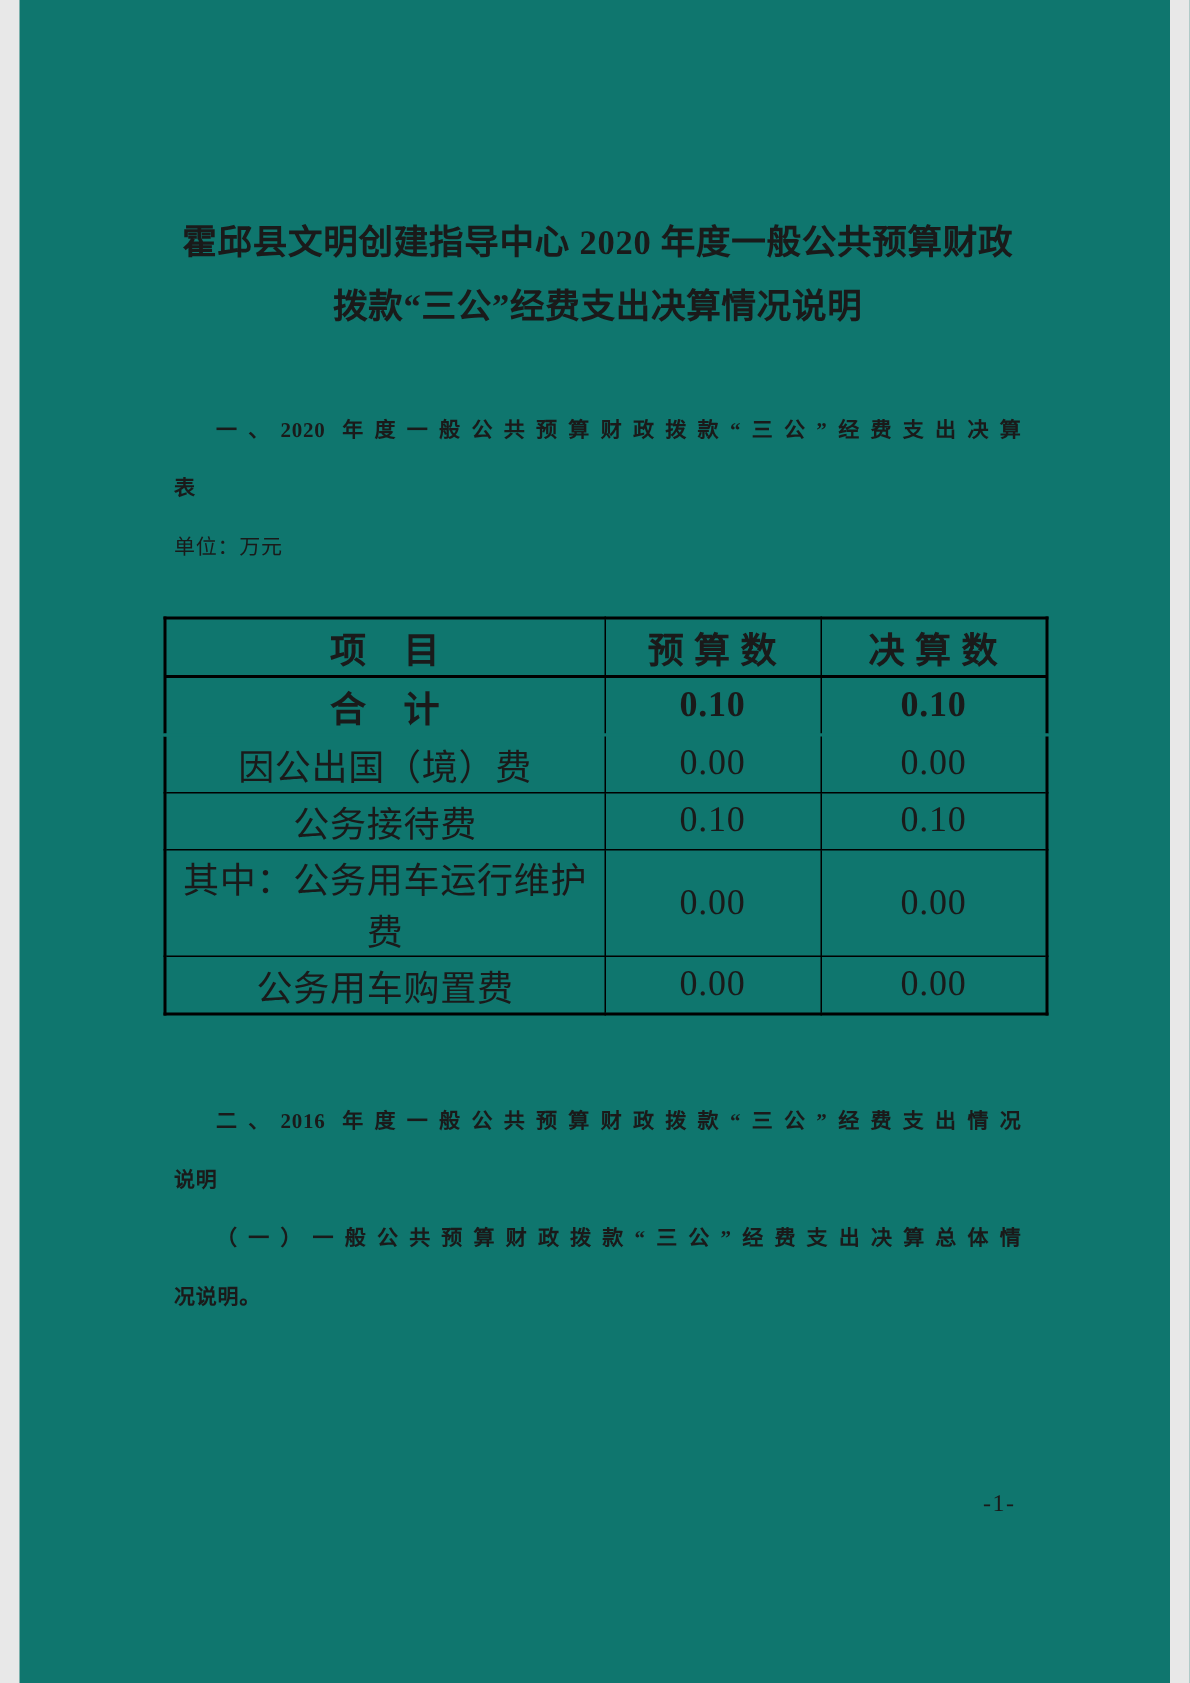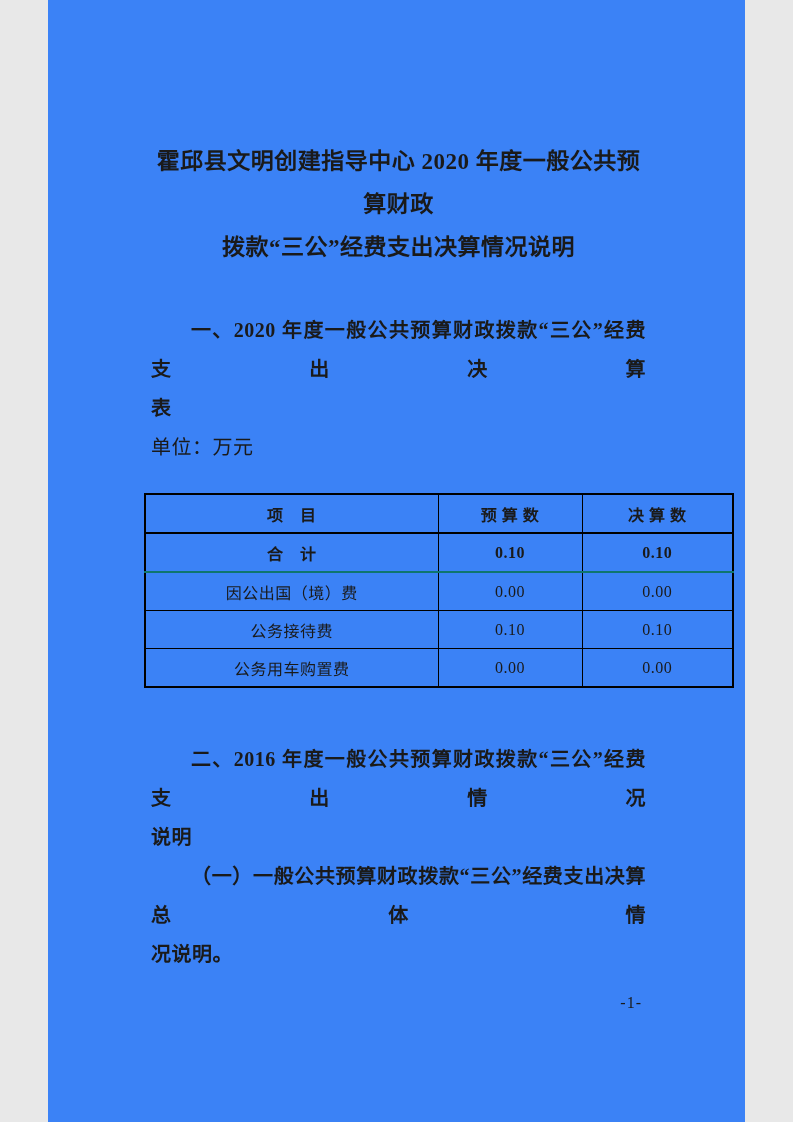--- a/index.html
+++ b/index.html
@@ -1,36 +1,36 @@
 <!DOCTYPE html>
 <html lang="zh-CN"><head>
 <meta charset="utf-8">
 <style>
   html,body { margin:0; padding:0; background:#e8e8e8; }
   .page {
     position:relative;
-    width:697px; height:1122px;
+    width:767px; height:1122px;
     margin:0 auto;
-    background:#3b82f6;
+    background:#0f766e;
     color:#1a1a1a;
     font-family:"Liberation Serif","DejaVu Serif",serif;
     overflow:hidden;
   }
   .content { position:absolute; left:103px; right:99px; top:0; }
 
   .doc-title {
     margin-top:140px;
     text-align:center;
     font-weight:700;
     font-size:23px;
     line-height:43px;
     letter-spacing:0.5px;
   }
 
-  .line  { font-size:20px; line-height:39px; letter-spacing:0.5px; }
+  .line  { font-size:14px; line-height:39px; letter-spacing:0.5px; }
   .bold  { font-weight:700; }
   .indent { text-indent:2em; }
   .jl { text-align:justify; text-align-last:justify; }
   .unit-line { text-align:left; }
 
   .sec1-block { margin-top:42px; }
 
   table.budget {
     margin-top:26px;
     margin-left:-7px;
@@ -39,21 +39,21 @@
     border:2px solid #000;
     table-layout:fixed;
   }
   table.budget col.c1 { width:293px; }
   table.budget col.c2 { width:144px; }
   table.budget col.c3 { width:151px; }
   table.budget th, table.budget td {
     border:1.5px solid #000;
     height:37px;
     padding:0;
-    font-size:16px;
+    font-size:24px;
     vertical-align:middle;
     text-align:center;
     letter-spacing:0.5px;
   }
   table.budget thead th { font-weight:700; border-bottom:2px solid #000; }
   tr.row-total td { font-weight:700; border-bottom:2px solid #0f766e; }
   td.item-left   { text-align:left; padding-left:8px;  }
   td.item-ind1   { text-align:left; padding-left:24px; }
   td.item-ind2   { text-align:left; padding-left:70px; }
 
@@ -107,20 +107,25 @@
           <td class="item-left">因公出国（境）费</td>
           <td>0.00</td>
           <td>0.00</td>
         </tr>
         <tr>
           <td class="item-left">公务接待费</td>
           <td>0.10</td>
           <td>0.10</td>
         </tr>
         <tr>
+          <td class="item-ind1">其中：公务用车运行维护费</td>
+          <td>0.00</td>
+          <td>0.00</td>
+        </tr>
+        <tr>
           <td class="item-ind2">公务用车购置费</td>
           <td>0.00</td>
           <td>0.00</td>
         </tr>
       </tbody>
     </table>
 
     <div class="sec2-block">
       <div class="line bold indent jl">二、2016 年度一般公共预算财政拨款“三公”经费支出情况</div>
       <div class="line bold">说明</div>

